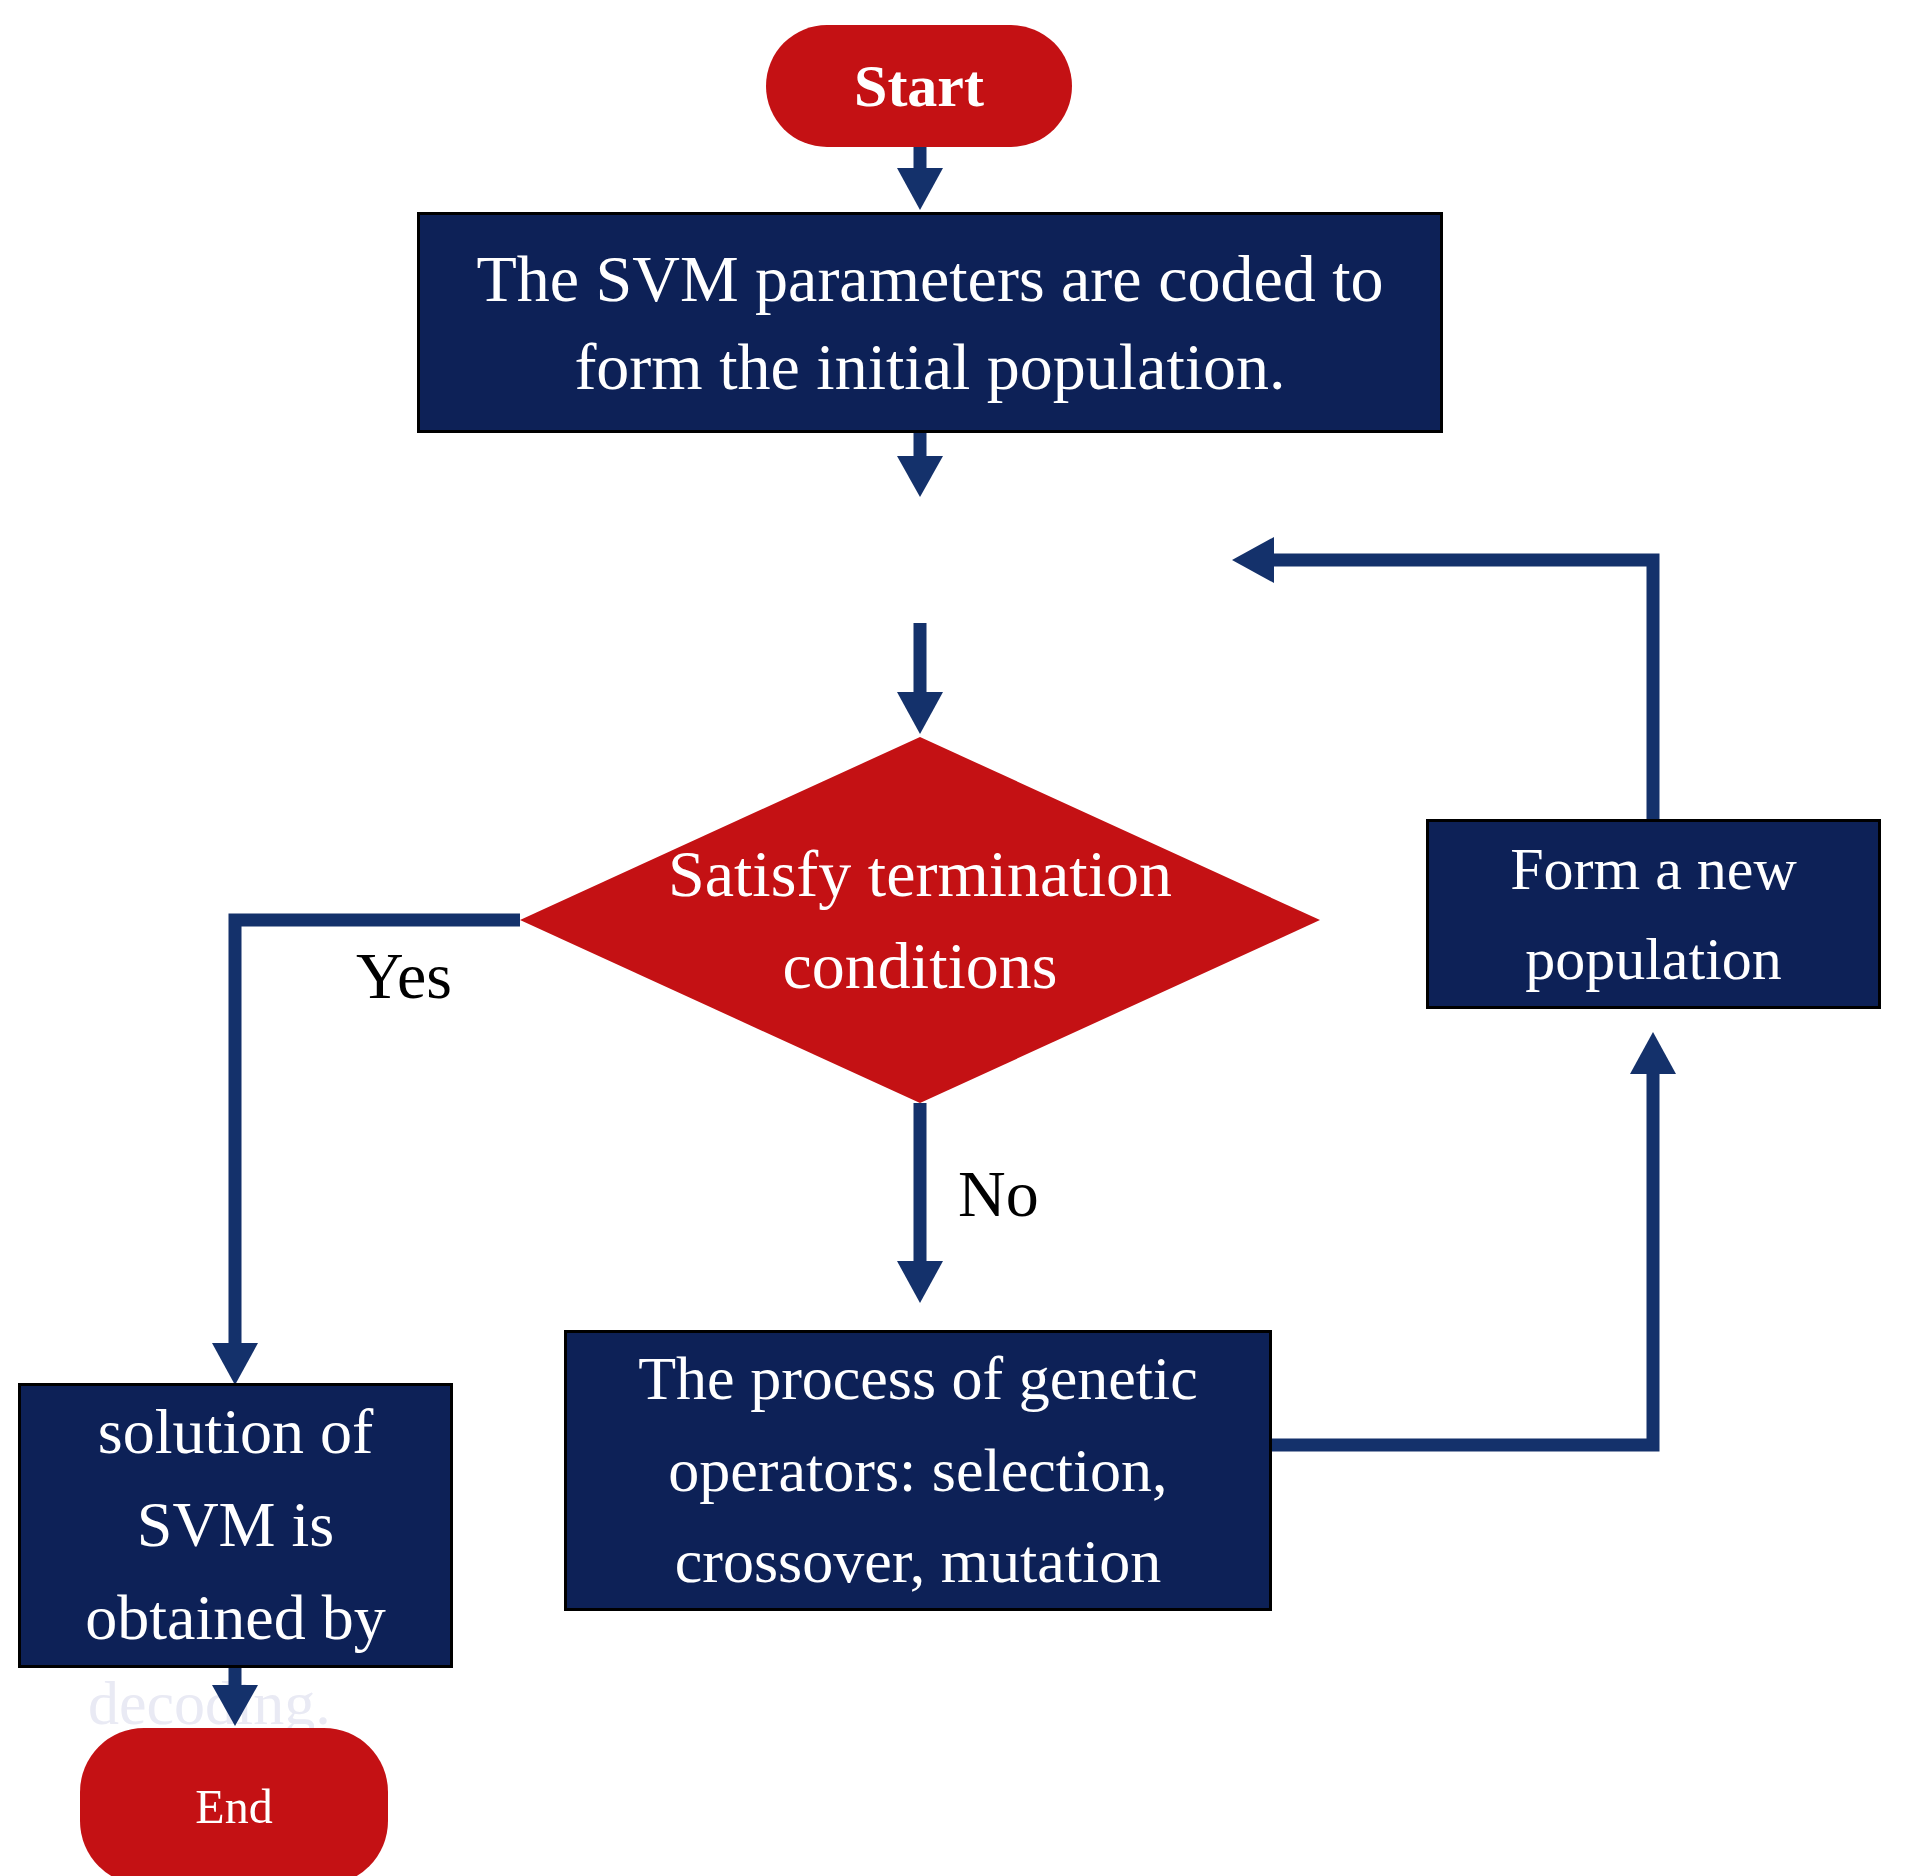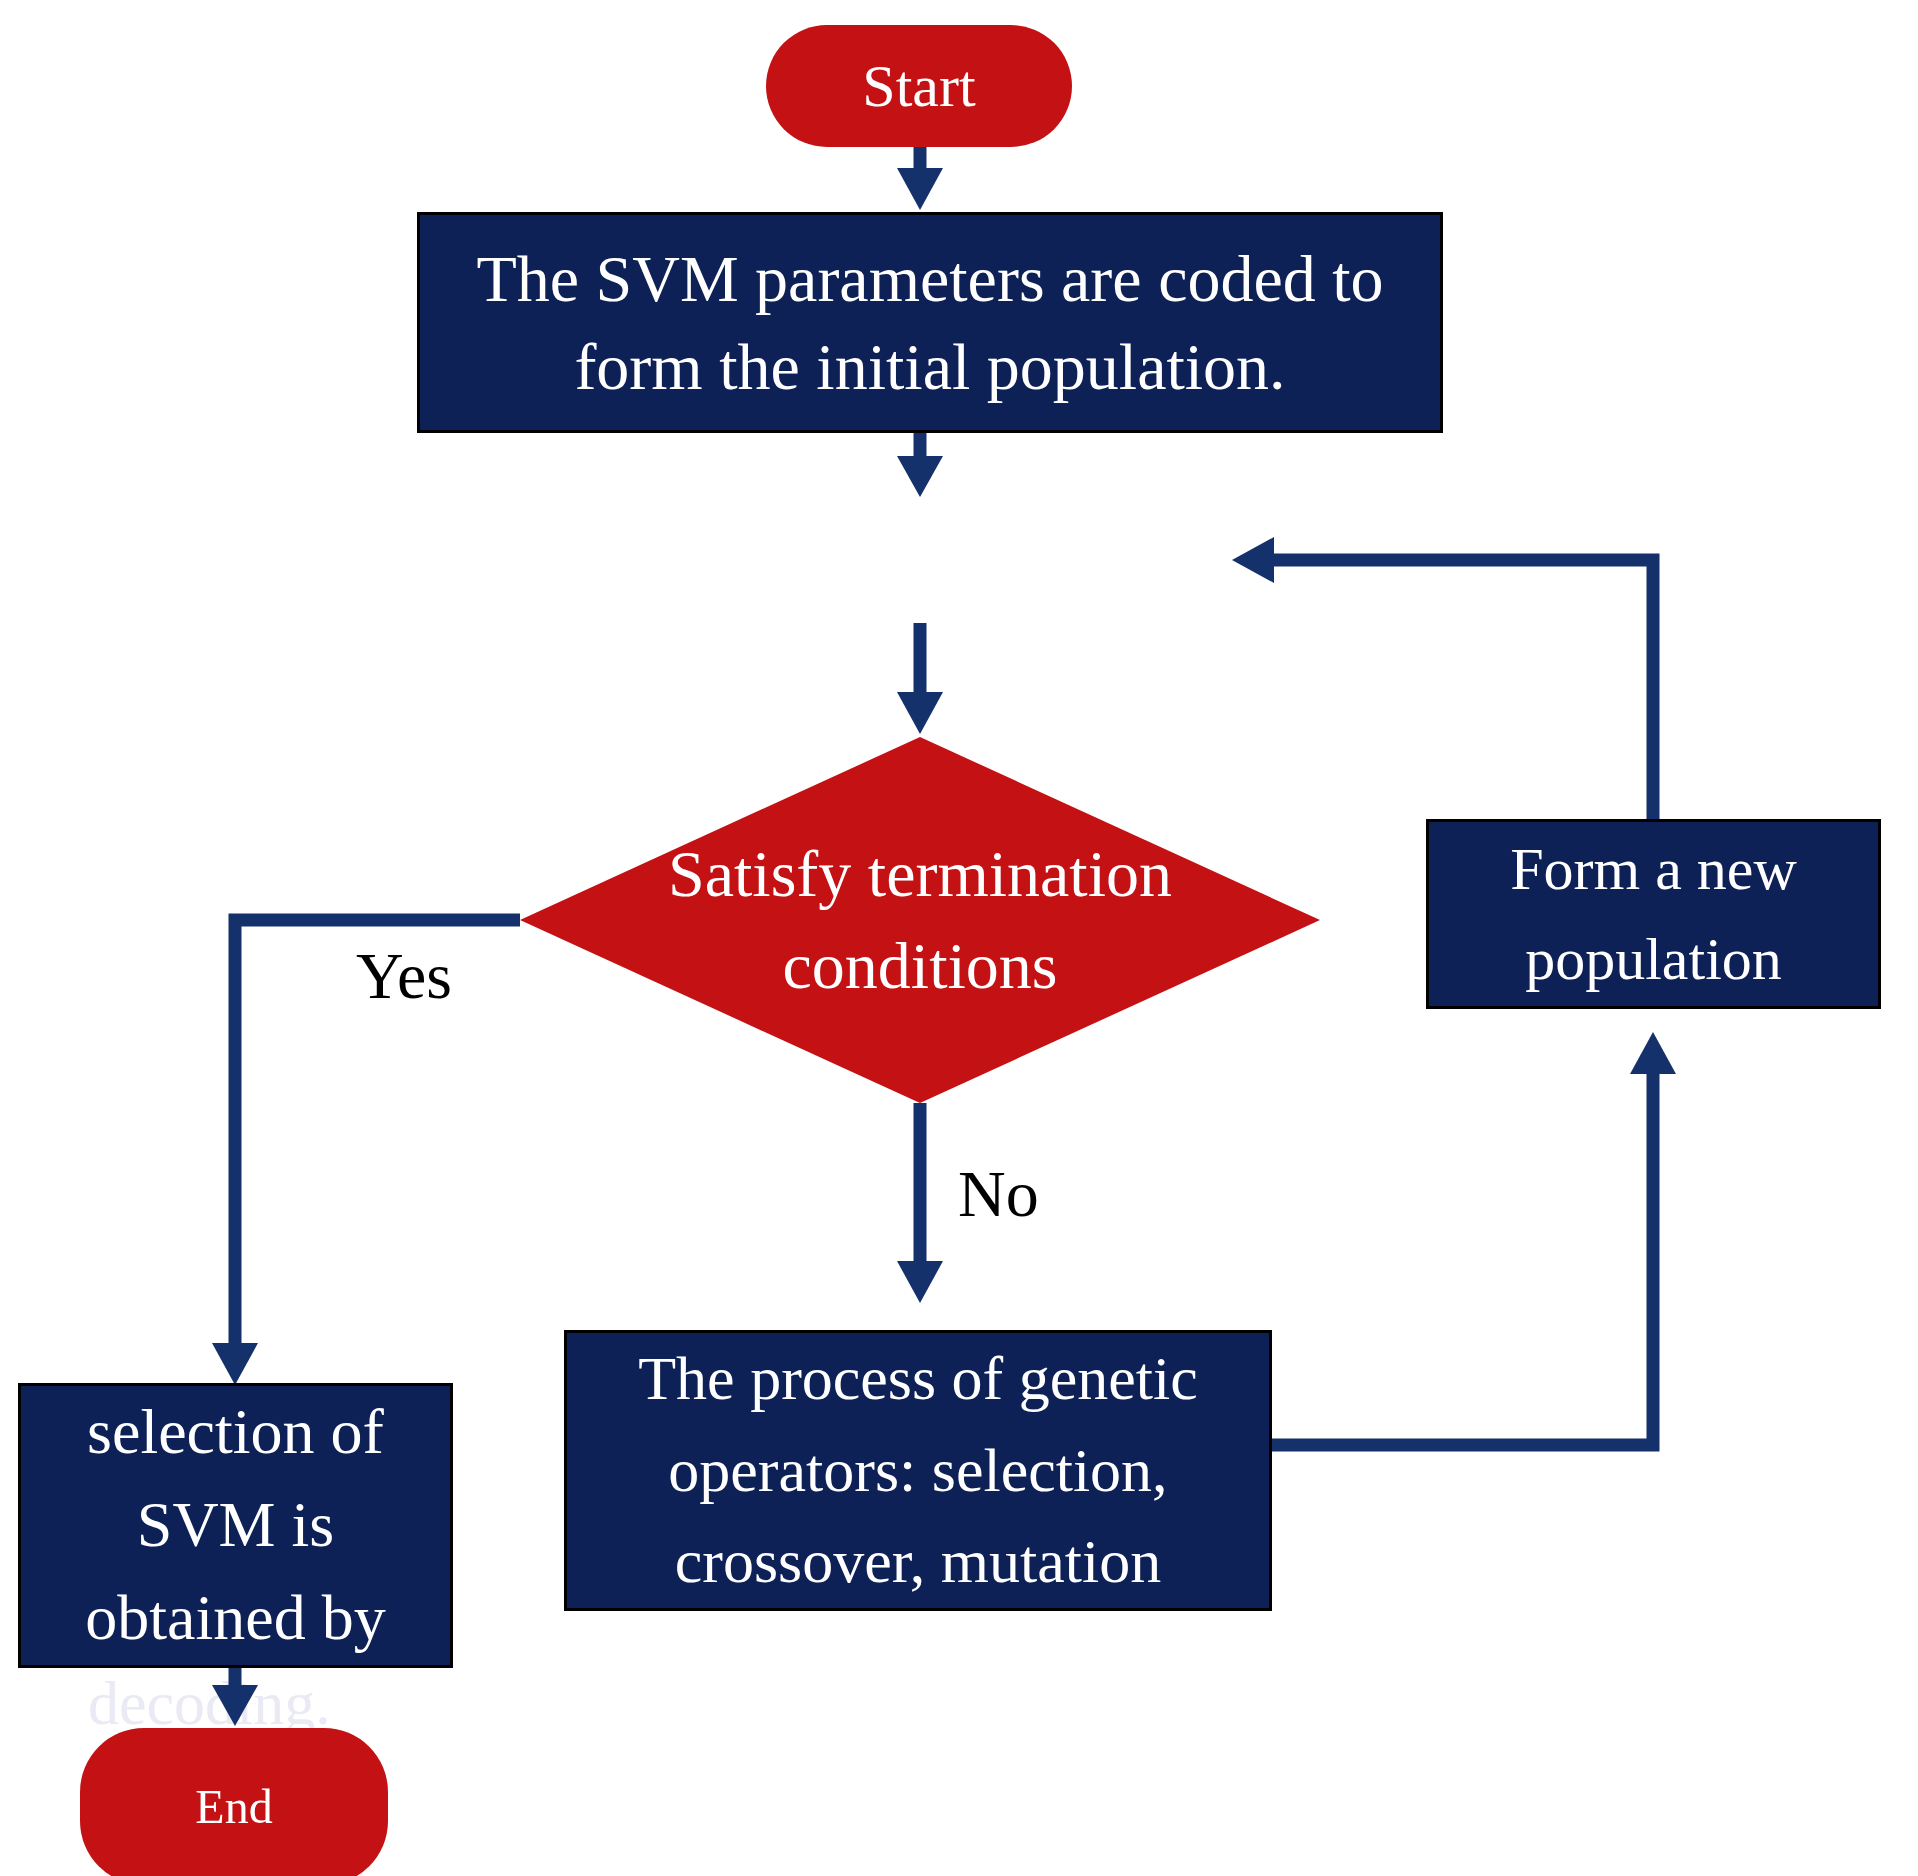--- a/index.html
+++ b/index.html
@@ -10,21 +10,21 @@
   .edges{position:absolute;left:0;top:0;z-index:1;}
   .edge{stroke:#14316b;stroke-width:13;fill:none;stroke-linejoin:miter;}
   .head{fill:#14316b;stroke:none;}
   .diamond{fill:#c41114;stroke:none;}
   .node{
     position:absolute;z-index:2;display:flex;align-items:center;justify-content:center;
     text-align:center;color:#ffffff;white-space:pre-line;
   }
   .rect{background:#0d2157;border:3px solid #000000;box-sizing:border-box;}
   .pill{background:#c41114;border-radius:64px;}
-  .node-start{left:766px;top:25px;width:306px;height:122px;font-size:60px;}
+  .node-start{left:766px;top:25px;width:306px;height:122px;font-size:60px;font-weight:bold;}
   .node-encode{left:417px;top:212px;width:1026px;height:221px;font-size:66px;line-height:1.32;}
   .node-fitness{left:612px;top:500px;width:616px;height:123px;font-size:66px;}
   .decision-label{
     position:absolute;z-index:2;left:620px;top:832px;width:600px;height:176px;
     display:flex;align-items:center;justify-content:center;text-align:center;
     color:#ffffff;font-size:66px;line-height:1.4;white-space:pre-line;
   }
   .node-newpop{left:1426px;top:819px;width:455px;height:190px;font-size:60px;line-height:1.5;}
   .node-genetic{left:564px;top:1307px;width:708px;height:281px;font-size:62px;line-height:1.48;margin-top:23px;}
   .node-solution{left:18px;top:1383px;width:435px;height:285px;font-size:64px;line-height:1.45;}
@@ -84,21 +84,21 @@
   <div class="decision-label">Satisfy termination
 conditions</div>
 
   <div class="node rect node-newpop">Form a new
 population</div>
 
   <div class="node rect node-genetic">The process of genetic
 operators: selection,
 crossover, mutation</div>
 
-  <div class="node rect node-solution">selection of
+  <div class="node rect node-solution">solution of
 SVM is
 obtained by</div>
 
   <div class="node pill node-end">End</div>
 
   <div class="edge-label label-yes">Yes</div>
 
   <div class="edge-label label-no">No</div>
 
 </div>

